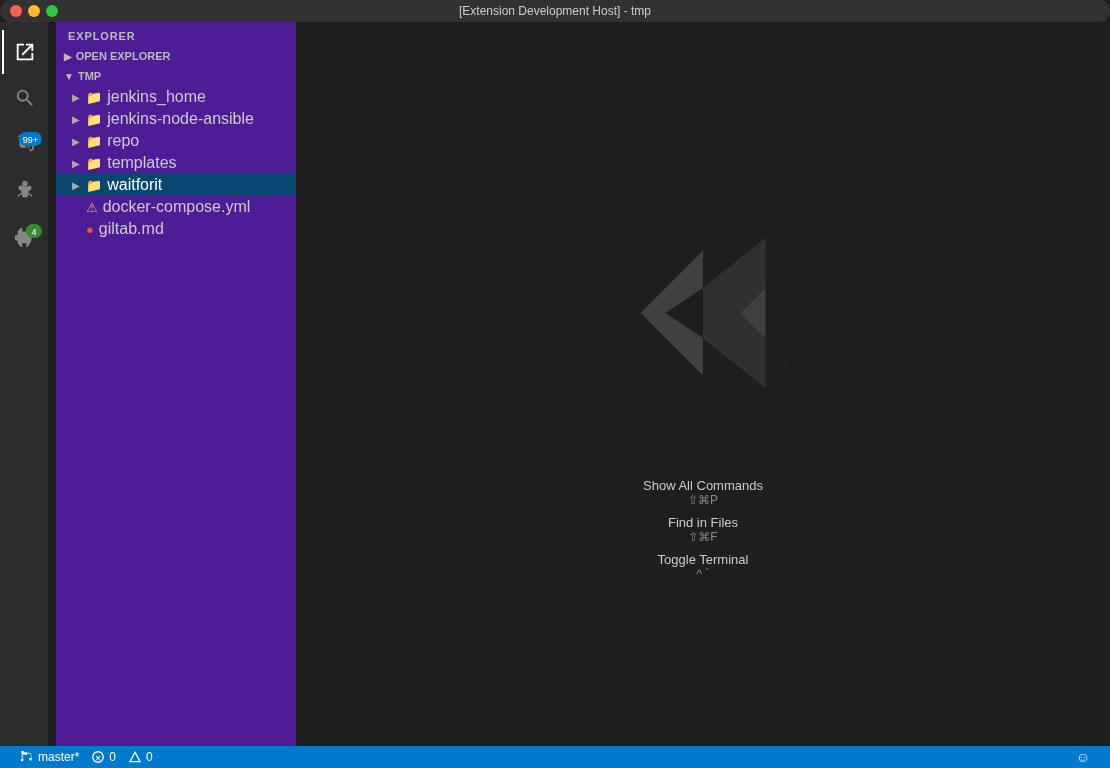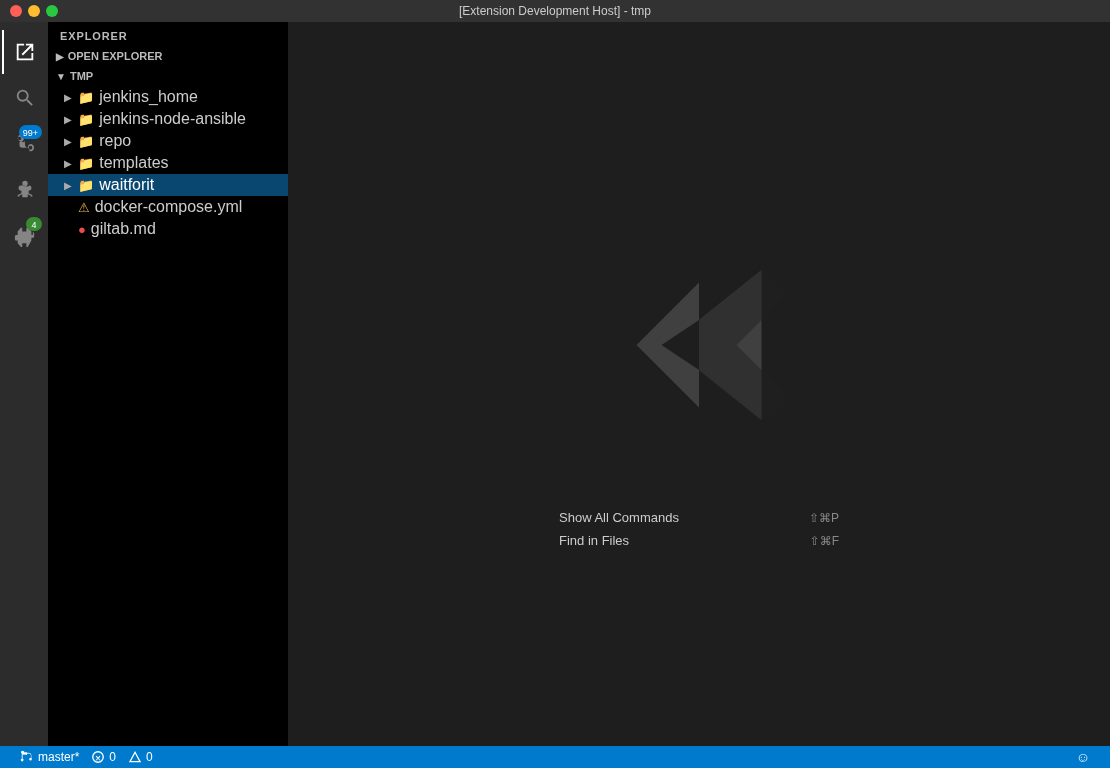--- a/index.html
+++ b/index.html
@@ -16,20 +16,21 @@
 
     
     .title-bar {
       width: 100%;
       height: 22px;
       background: #323233;
       display: flex;
       align-items: center;
       justify-content: center;
       position: relative;
+      border-radius: 11px;
     }
     .title-bar-buttons {
       position: absolute;
       left: 10px;
       display: flex;
       gap: 6px;
       align-items: center;
     }
     .tb-btn {
       width: 12px;
@@ -73,21 +74,21 @@
       font-size: 18px;
       position: relative;
       border-left: 2px solid transparent;
     }
     .activity-icon.active {
       color: #fff;
       border-left: 2px solid #fff;
     }
     .badge {
       position: absolute;
-      top: 3px;
+      top: 10px;
       right: 4px;
       background: #007acc;
       color: #fff;
       font-size: 9px;
       border-radius: 10px;
       padding: 1px 4px;
       min-width: 16px;
       text-align: center;
       line-height: 14px;
       height: 14px;
@@ -97,24 +98,25 @@
     }
     .icon-svg {
       width: 22px;
       height: 22px;
       fill: currentColor;
     }
 
     
     .sidebar {
       width: 240px;
-      background: #000000;
+      background: #4c1d95;
       flex-shrink: 0;
       overflow-y: auto;
       overflow-x: hidden;
+      margin-left: 8px;
     }
     .sidebar-title {
       font-size: 11px;
       font-weight: 700;
       color: #bbb;
       padding: 8px 12px 4px 12px;
       letter-spacing: 0.08em;
       text-transform: uppercase;
     }
     .section-header {
@@ -188,20 +190,21 @@
       display: flex;
       flex-direction: column;
       gap: 8px;
       align-items: center;
     }
     .shortcut-row {
       display: flex;
       align-items: center;
       width: 280px;
       justify-content: space-between;
+      flex-direction: column;
     }
     .shortcut-label {
       color: #ccc;
       font-size: 13px;
     }
     .shortcut-keys {
       color: #888;
       font-size: 12px;
     }
 
@@ -359,20 +362,24 @@
 
     <div class="shortcuts-list">
       <div class="shortcut-row">
         <span class="shortcut-label">Show All Commands</span>
         <span class="shortcut-keys">⇧⌘P</span>
       </div>
       <div class="shortcut-row">
         <span class="shortcut-label">Find in Files</span>
         <span class="shortcut-keys">⇧⌘F</span>
       </div>
+      <div class="shortcut-row">
+        <span class="shortcut-label">Toggle Terminal</span>
+        <span class="shortcut-keys">^ `</span>
+      </div>
     </div>
   </div>
 </div>
 
 <div class="status-bar">
   <div class="status-item">
     <svg viewBox="0 0 16 16">
       <path d="M5 2.5a1.5 1.5 0 1 1-2 1.415V10.09a1.5 1.5 0 1 1-1 0V3.915A1.5 1.5 0 0 1 3.5 1 1.5 1.5 0 0 1 5 2.5zm8.5 8a1.5 1.5 0 1 1-1-1.415V6.5a2.5 2.5 0 0 0-2.5-2.5H8.415A1.5 1.5 0 1 1 8 3h1.5A3.5 3.5 0 0 1 13 6.5v2.585A1.5 1.5 0 0 1 13.5 10.5z"></path>
     </svg>
     <span>master*</span>

